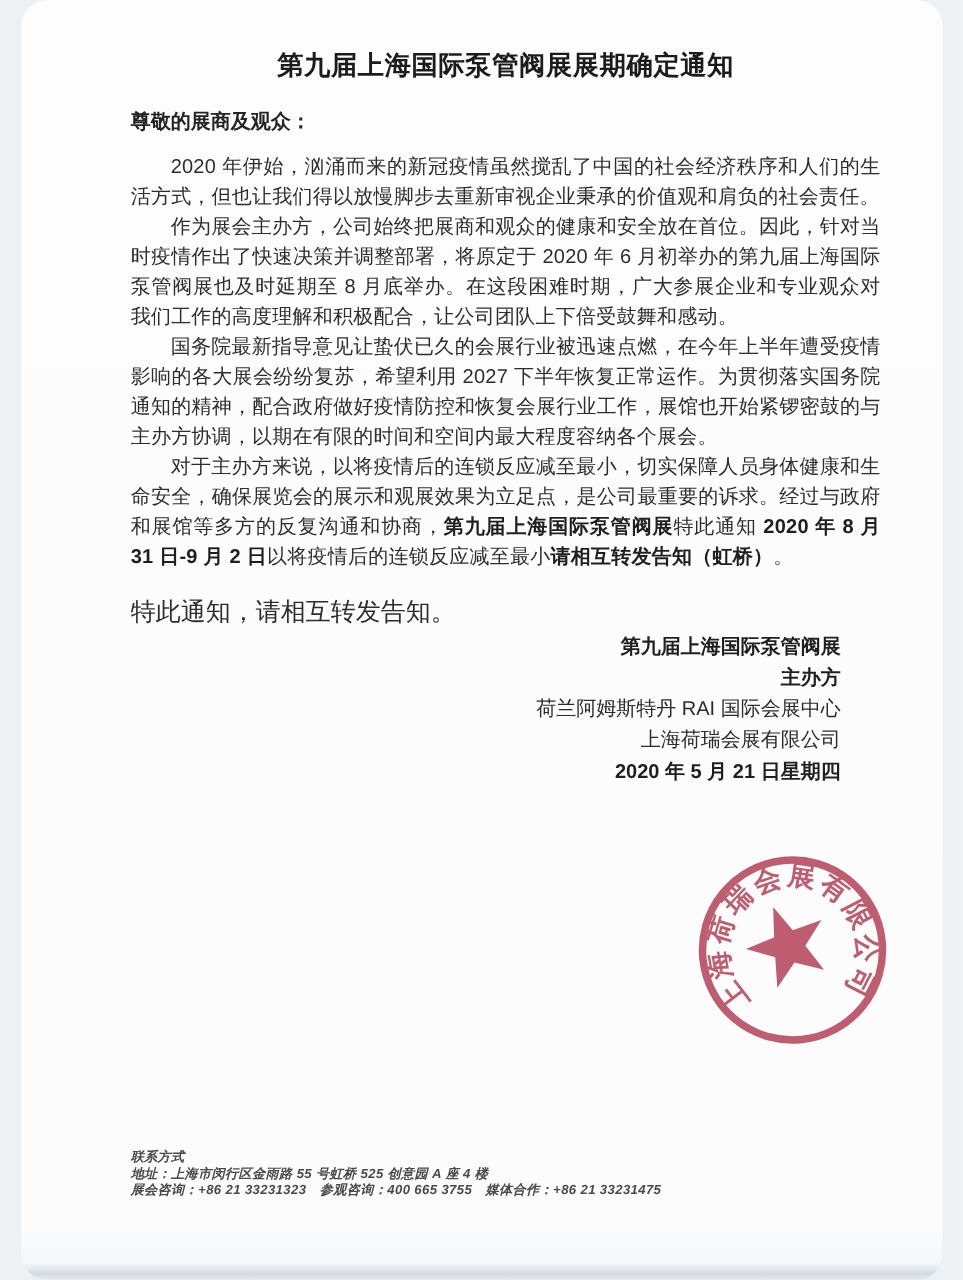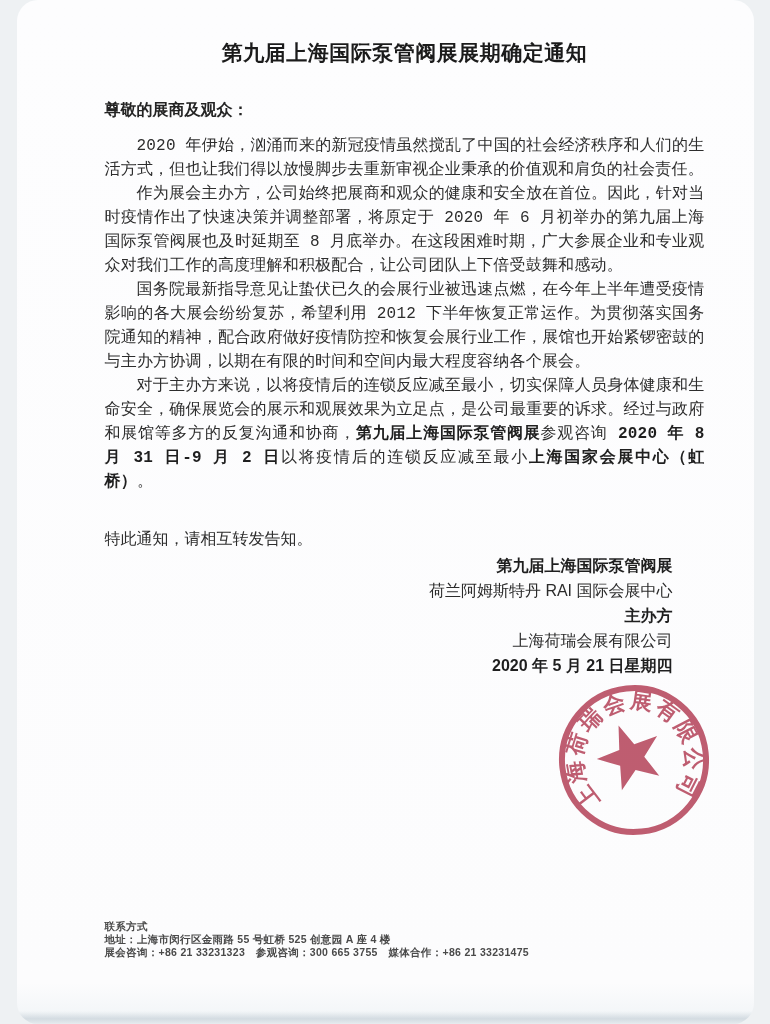--- a/index.html
+++ b/index.html
@@ -14,42 +14,41 @@
     border-radius:21px;
   }
   .content { position:absolute; left:88px; top:0; width:600px; }
   .doc-title {
     margin-top:38px;
     text-align:center;
     font-size:21px; line-height:30px;
     font-weight:bold; color:#1b1b1b;
     letter-spacing:.5px;
   }
-  .salutation { margin-top:30px; font-size:16px; line-height:24px; font-weight:bold; color:#242424; }
+  .salutation { margin-top:18px; font-size:16px; line-height:24px; font-weight:bold; color:#242424; }
   .para {
     margin:0; font-size:16px; line-height:24px;
     text-align:justify; text-indent:2em; color:#2d2d2d;
     letter-spacing:.2px;
-    font-family:Liberation Mono, monospace;
   }
   .paras { margin-top:12px; }
   .bd { font-weight:bold; color:#1f1f1f; }
-  .closing { margin-top:32px; font-size:16px; line-height:25px; }
+  .closing { margin-top:20px; font-size:20px; line-height:25px; }
   .closing p { margin:0; }
   .signature {
     margin-top:2px;
     text-align:right; padding-right:32px;
     font-size:16px; line-height:25px; color:#2b2b2b;
   }
   .signature .sig-line { margin:0; }
   .sig-bold { font-weight:bold; color:#1f1f1f; }
   .footer {
     position:absolute; left:88px; top:920px; width:600px;
     font-size:10.5px; line-height:13px; font-weight:bold;
-    color:#4a4a4a; letter-spacing:.3px;
+    color:#4a4a4a; letter-spacing:.3px;font-style:italic;
   }
   .footer p { margin:0; }
   .seal {
     position:absolute; left:537px; top:680px;
     width:160px; height:160px;
     transform:rotate(-6deg);
     mix-blend-mode:multiply;
     opacity:.82;
     pointer-events:none;
   }
@@ -65,32 +64,32 @@
 
   <div class="content">
 
     <div class="doc-title">第九届上海国际泵管阀展展期确定通知</div>
 
     <div class="salutation">尊敬的展商及观众：</div>
 
     <div class="paras">
       <p class="para">2020 年伊始，汹涌而来的新冠疫情虽然搅乱了中国的社会经济秩序和人们的生活方式，但也让我们得以放慢脚步去重新审视企业秉承的价值观和肩负的社会责任。</p>
       <p class="para">作为展会主办方，公司始终把展商和观众的健康和安全放在首位。因此，针对当时疫情作出了快速决策并调整部署，将原定于 2020 年 6 月初举办的第九届上海国际泵管阀展也及时延期至 8 月底举办。在这段困难时期，广大参展企业和专业观众对我们工作的高度理解和积极配合，让公司团队上下倍受鼓舞和感动。</p>
-      <p class="para">国务院最新指导意见让蛰伏已久的会展行业被迅速点燃，在今年上半年遭受疫情影响的各大展会纷纷复苏，希望利用 2012 下半年恢复正常运作。为贯彻落实国务院通知的精神，配合政府做好疫情防控和恢复会展行业工作，展馆也开始紧锣密鼓的与主办方协调，以期在有限的时间和空间内最大程度容纳各个展会。</p>
-      <p class="para"><span>对于主办方来说，以将疫情后的连锁反应减至最小，切实保障人员身体健康和生命安全，确保展览会的展示和观展效果为立足点，是公司最重要的诉求。经过与政府和展馆等多方的反复沟通和协商，</span><span class="bd">第九届上海国际泵管阀展</span><span>参观咨询 </span><span class="bd">2020 年 8 月 31 日-9 月 2 日</span><span>以将疫情后的连锁反应减至最小</span><span class="bd">上海国家会展中心（虹桥）</span><span>。</span></p>
+      <p class="para">国务院最新指导意见让蛰伏已久的会展行业被迅速点燃，在今年上半年遭受疫情影响的各大展会纷纷复苏，希望利用 2027 下半年恢复正常运作。为贯彻落实国务院通知的精神，配合政府做好疫情防控和恢复会展行业工作，展馆也开始紧锣密鼓的与主办方协调，以期在有限的时间和空间内最大程度容纳各个展会。</p>
+      <p class="para"><span>对于主办方来说，以将疫情后的连锁反应减至最小，切实保障人员身体健康和生命安全，确保展览会的展示和观展效果为立足点，是公司最重要的诉求。经过与政府和展馆等多方的反复沟通和协商，</span><span class="bd">第九届上海国际泵管阀展</span><span>特此通知 </span><span class="bd">2020 年 8 月 31 日-9 月 2 日</span><span>以将疫情后的连锁反应减至最小</span><span class="bd">请相互转发告知（虹桥）</span><span>。</span></p>
     </div>
 
     <div class="closing">
       <p>特此通知，请相互转发告知。</p>
     </div>
 
     <div class="signature">
       <p class="sig-line sig-bold">第九届上海国际泵管阀展</p>
+      <p class="sig-line sig-bold">主办方</p>
       <p class="sig-line">荷兰阿姆斯特丹 RAI 国际会展中心</p>
-      <p class="sig-line sig-bold">主办方</p>
       <p class="sig-line">上海荷瑞会展有限公司</p>
       <p class="sig-line sig-bold">2020 年 5 月 21 日星期四</p>
     </div>
 
   </div>
 
   <div class="seal">
     <svg width="160" height="160" viewBox="0 0 160 160">
       <circle cx="80" cy="80" r="72" fill="none" stroke="#b43a52" stroke-width="6"></circle>
       <polygon points="77,43 85,66 109.3,66.5 89.9,81.2 97,104.5 77,90.6 57,104.5 64.1,81.2 44.7,66.5 69,66" transform="rotate(-15 77 77)" fill="#b43a52"></polygon>
@@ -99,18 +98,18 @@
       </defs>
       <text font-size="22" font-weight="bold" fill="#b43a52" letter-spacing="2.6" font-family="Liberation Sans, sans-serif">
         <textPath href="#sealArc" startOffset="0">上海荷瑞会展有限公司</textPath>
       </text>
     </svg>
   </div>
 
   <div class="footer">
     <p>联系方式</p>
     <p>地址：上海市闵行区金雨路 55 号虹桥 525 创意园 A 座 4 楼</p>
-    <p>展会咨询：+86 21 33231323　参观咨询：300 665 3755　媒体合作：+86 21 33231475</p>
+    <p>展会咨询：+86 21 33231323　参观咨询：400 665 3755　媒体合作：+86 21 33231475</p>
   </div>
 
   <div class="page-edge-shadow"></div>
 
 </div>
 
 </body></html>

